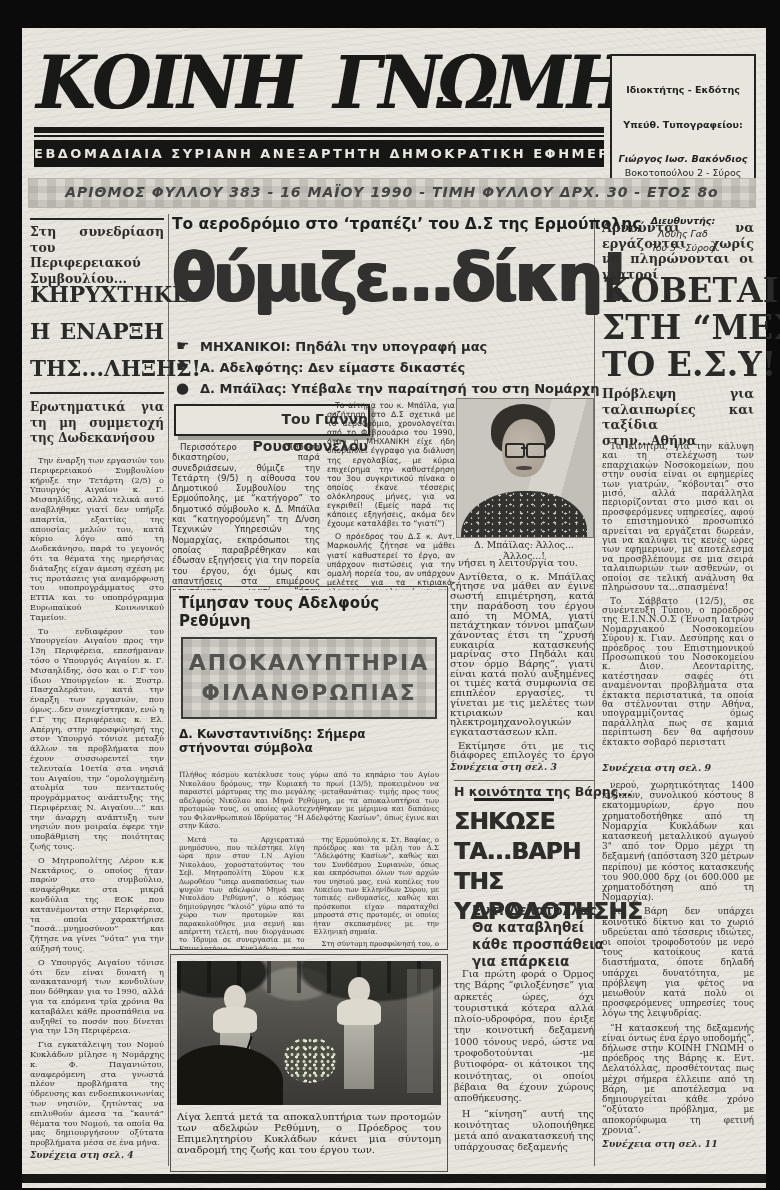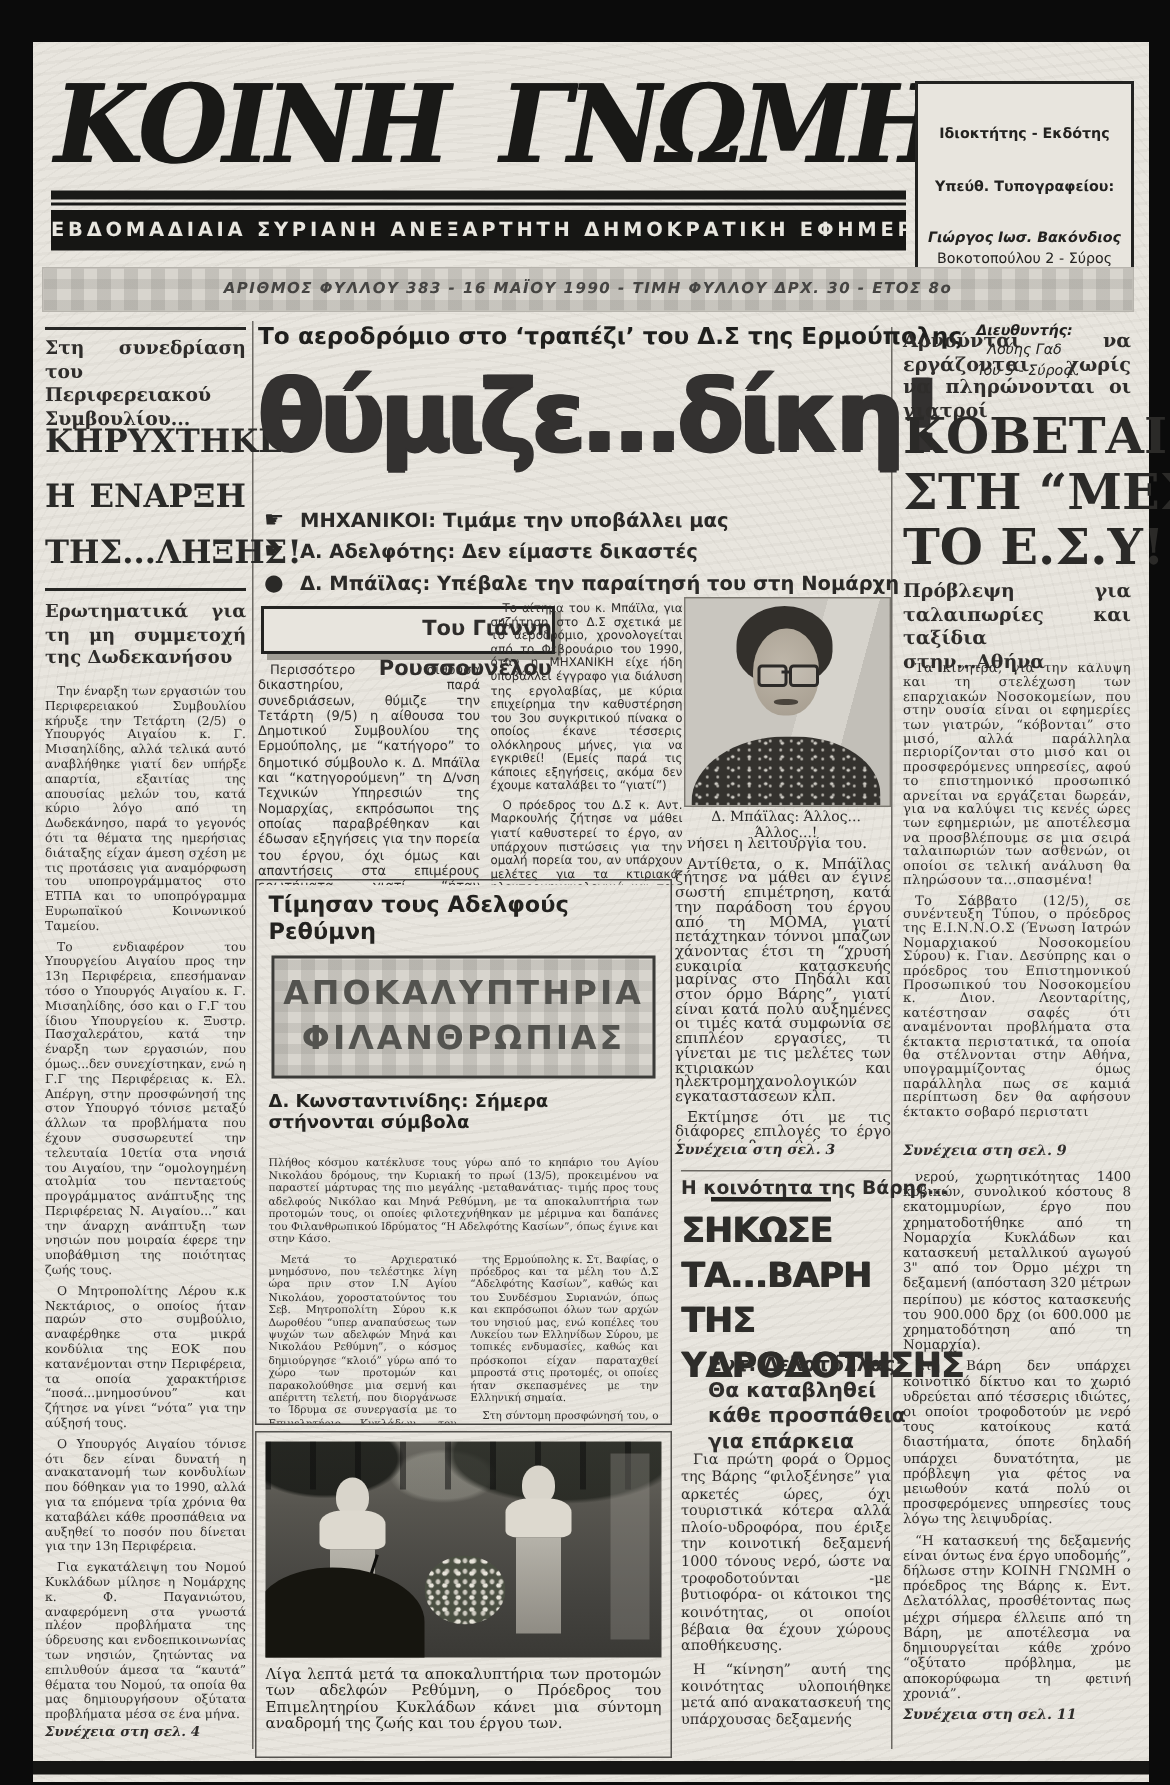--- a/index.html
+++ b/index.html
@@ -22,21 +22,21 @@
   .mast-banner{left:12px;top:112px;width:570px;height:27px;background:#161614;color:#e8e6df;
                font-family:"DejaVu Sans",sans-serif;font-weight:bold;font-size:13px;line-height:27px;
                text-align:center;letter-spacing:2.5px;white-space:nowrap;}
   .pub-box{left:588px;top:26px;width:142px;height:122px;border:2px solid #232321;background:#e8e5de;
            font-family:"DejaVu Sans",sans-serif;font-size:9.5px;line-height:13.5px;text-align:center;
            padding-top:6px;color:#232220;}
   .pub-box .b{font-weight:bold;margin-top:21px;}
   .pub-box .i{font-style:italic;}
   .issue-bar{left:6px;top:150px;width:726px;height:28px;border:1px solid #b7b4ad;}
   .issue-line{width:100%;text-align:center;font-family:"DejaVu Sans",sans-serif;font-weight:bold;
-              font-style:italic;font-size:10px;line-height:27px;color:#454442;letter-spacing:1px;white-space:nowrap;}
+              font-style:italic;font-size:14px;line-height:27px;color:#454442;letter-spacing:1px;white-space:nowrap;}
   
   .div-v{width:1px;background:#6b6862;}
   .bottom-rule{left:0;top:1146px;width:744px;height:9px;background:#161614;}
   
   p{margin:0 0 4px 0;text-indent:8px;text-align:justify;}
   .cont{font-style:italic;font-weight:bold;}
   .clip{overflow:hidden;}
   
   .reg-toprule{left:8px;top:190px;width:134px;height:2px;background:#262624;}
   .reg-kicker{left:8px;top:196px;width:134px;font-weight:bold;font-size:12.5px;line-height:15.5px;text-align:justify;}
@@ -180,21 +180,21 @@
     <p>Ο Υπουργός Αιγαίου τόνισε ότι δεν είναι δυνατή η ανακατανομή των κονδυλίων που δόθηκαν για το 1990, αλλά για τα επόμενα τρία χρόνια θα καταβάλει κάθε προσπάθεια να αυξηθεί το ποσόν που δίνεται για την 13η Περιφέρεια.</p>
     <p>Για εγκατάλειψη του Νομού Κυκλάδων μίλησε η Νομάρχης κ. Φ. Παγανιώτου, αναφερόμενη στα γνωστά πλέον προβλήματα της ύδρευσης και ενδοεπικοινωνίας των νησιών, ζητώντας να επιλυθούν άμεσα τα “καυτά” θέματα του Νομού, τα οποία θα μας δημιουργήσουν οξύτατα προβλήματα μέσα σε ένα μήνα.</p>
 
   </div>
   <div class="abs reg-cont cont">Συνέχεια στη σελ. 4</div>
 
   <div class="abs air-kicker">Το αεροδρόμιο στο ‘τραπέζι’ του Δ.Σ της Ερμούπολης</div>
   <div class="abs air-headline">θύμιζε...δίκη!</div>
   <div class="abs air-bullets">
     <div class="row">
-      <span class="ic">☛</span><span>ΜΗΧΑΝΙΚΟΙ: Τιμάμε την υποβάλλει μας</span>
+      <span class="ic">☛</span><span>ΜΗΧΑΝΙΚΟΙ: Πηδάλι την υπογραφή μας</span>
     </div>
     <div class="row">
       <span class="ic">☛</span><span>Α. Αδελφότης: Δεν είμαστε δικαστές</span>
     </div>
     <div class="row">
       <span class="ic">●</span><span>Δ. Μπάϊλας: Υπέβαλε την παραίτησή του στη Νομάρχη</span>
     </div>
   </div>
   <div class="abs air-byline">Του Γιάννη Ρουσσουνέλου</div>
   <div class="abs air-col1 clip">

